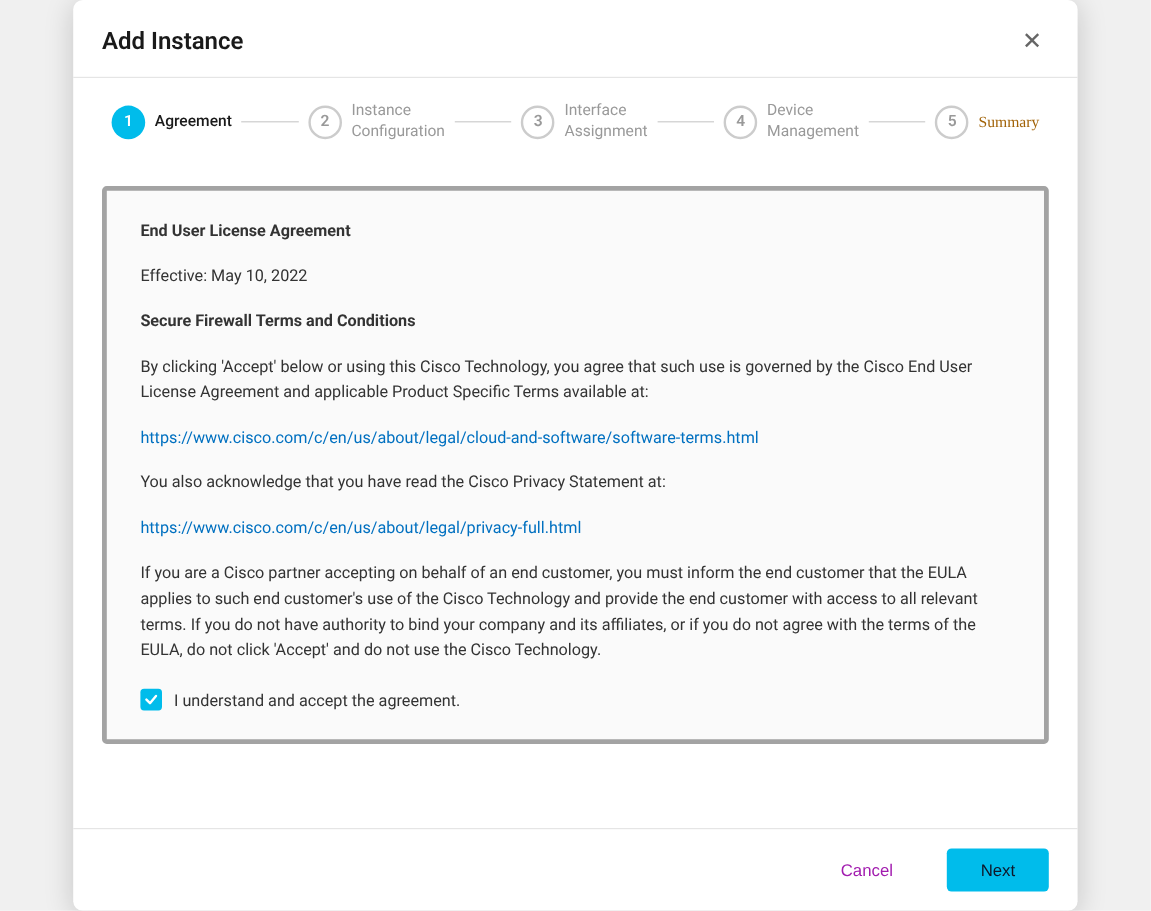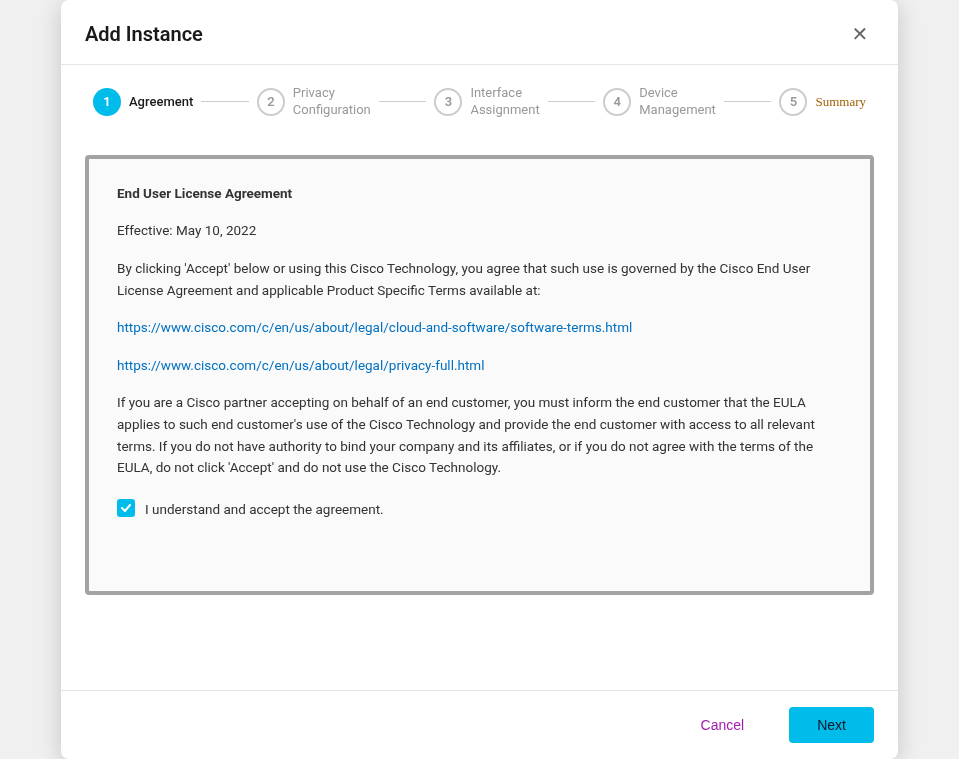--- a/index.html
+++ b/index.html
@@ -204,21 +204,21 @@
       </div>
       <span class="step-label active">Agreement</span>
     </div>
     <div class="step-connector"></div>
 
     <div class="step">
       <div class="step-circle inactive">
         <span>2</span>
       </div>
       <div class="step-label-multi">
-        <span>Privacy</span>
+        <span>Instance</span>
         <span>Configuration</span>
       </div>
     </div>
     <div class="step-connector"></div>
 
     <div class="step">
       <div class="step-circle inactive">
         <span>3</span>
       </div>
       <div class="step-label-multi">
@@ -245,22 +245,24 @@
       </div>
       <span class="step-label inactive">Summary</span>
     </div>
   </div>
 
   <div class="modal-content">
     <div class="agreement-box">
       <div class="agreement-text">
         <p><strong>End User License Agreement</strong></p>
         <p>Effective: May 10, 2022</p>
+        <p><strong>Secure Firewall Terms and Conditions</strong></p>
         <p>By clicking 'Accept' below or using this Cisco Technology, you agree that such use is governed by the Cisco End User License Agreement and applicable Product Specific Terms available at:</p>
         <p><a href="#">https://www.cisco.com/c/en/us/about/legal/cloud-and-software/software-terms.html</a></p>
+        <p>You also acknowledge that you have read the Cisco Privacy Statement at:</p>
         <p><a href="#">https://www.cisco.com/c/en/us/about/legal/privacy-full.html</a></p>
         <p>If you are a Cisco partner accepting on behalf of an end customer, you must inform the end customer that the EULA applies to such end customer's use of the Cisco Technology and provide the end customer with access to all relevant terms. If you do not have authority to bind your company and its affiliates, or if you do not agree with the terms of the EULA, do not click 'Accept' and do not use the Cisco Technology.</p>
       </div>
       <div class="checkbox-row">
         <div class="checkbox-custom">
           <svg viewBox="0 0 12 12" fill="none" xmlns="http://www.w3.org/2000/svg">
             <polyline points="2,6 5,9 10,3" stroke="white" stroke-width="2" stroke-linecap="round" stroke-linejoin="round"></polyline>
           </svg>
         </div>
         <span class="checkbox-label">I understand and accept the agreement.</span>

